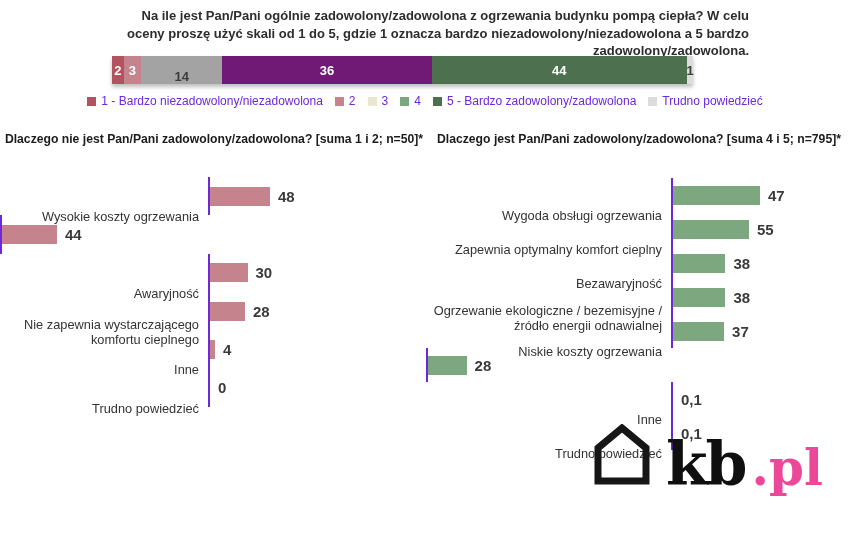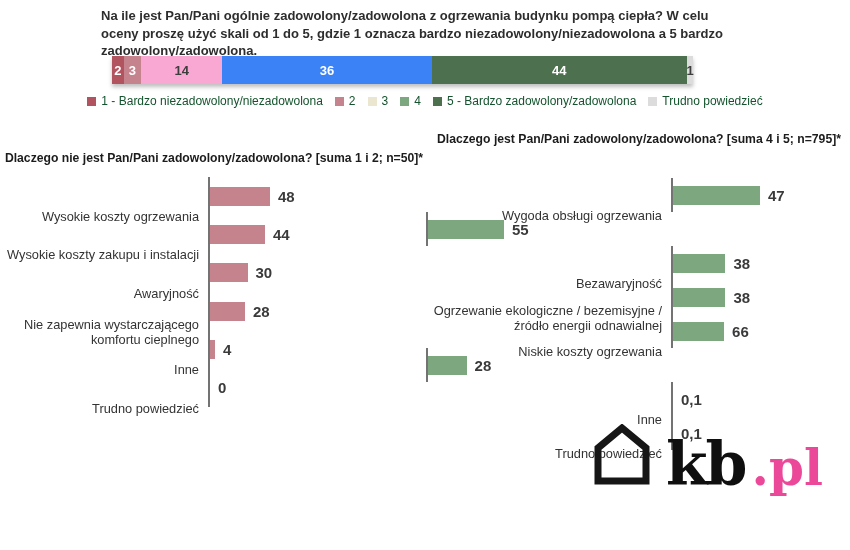--- a/index.html
+++ b/index.html
@@ -7,68 +7,68 @@
   body {
     position:relative;
     width:850px; height:550px;
     background:#ffffff;
     font-family:"Liberation Sans", sans-serif;
     overflow:hidden;
   }
 
   .question-title {
     position:absolute; left:101px; top:7px; width:648px;
-    text-align:left;
+    text-align:right;
     font-size:13px; font-weight:700; line-height:17.5px;
     color:#2d2d2d;
   }
 
   .stacked-bar {
     position:absolute; left:112px; top:56px; width:581px; height:28px;
     display:flex;
     box-shadow:0 3px 4px rgba(0,0,0,0.25);
   }
   .stacked-seg {
     height:100%;
     display:flex; align-items:center; justify-content:center;
     font-size:13px; font-weight:600;
     overflow:visible;
   }
 
   .legend {
     position:absolute; left:0; top:93px; width:850px; height:16px;
     display:flex; justify-content:center; align-items:center;
-    font-size:12px; color:#14532d;
+    font-size:12px; color:#6d28d9;
   }
   .legend-item { display:flex; align-items:center; margin:0 6px; white-space:nowrap; }
   .legend-swatch { width:9px; height:9px; margin-right:5px; flex:0 0 auto; }
 
   .sub-title {
     position:absolute; top:132px;
     font-size:12.2px; font-weight:700; color:#1c1c1c;
     text-align:center; white-space:nowrap;
   }
-  .sub-title.left  { left:0;   width:428px;margin-top:19px; }
+  .sub-title.left  { left:0;   width:428px; }
   .sub-title.right { left:428px; width:422px; }
 
   .hchart { position:absolute; display:flex; flex-direction:column; }
   .hchart.left  { left:0px;   top:177px; width:425px; }
   .hchart.right { left:426px; top:178px; width:420px; }
   .hrow { display:flex; align-items:center; }
   .hchart.left  .hrow { height:38.3px; }
   .hchart.right .hrow { height:34px; }
   .hlabel {
     text-align:right; padding-right:9px;
     font-size:12.8px; color:#333333; line-height:15px;margin-top:41px;
   }
   .hchart.left  .hlabel { width:208px; flex:0 0 208px; }
   .hchart.right .hlabel { width:245px; flex:0 0 245px; }
   .barea {
     flex:1; align-self:stretch;
-    border-left:2px solid #737373;
+    border-left:2px solid #6d28d9;
     display:flex; align-items:center;
   }
   .hbar { height:19px; flex:0 0 auto; }
   .hval {
     margin-left:8px;
     font-size:15px; font-weight:600; color:#3a3a3a;
   }
 
   .logo {
     position:absolute; left:594px; top:424px;
@@ -91,24 +91,24 @@
 
 <div class="question-title">Na ile jest Pan/Pani ogólnie zadowolony/zadowolona z ogrzewania budynku pompą ciepła? W celu oceny proszę użyć skali od 1 do 5, gdzie 1 oznacza bardzo niezadowolony/niezadowolona a 5 bardzo zadowolony/zadowolona.</div>
 
 <div class="stacked-bar">
     <div class="stacked-seg" style="width: 2%; background: rgb(178, 84, 96);">
       <span style="color: rgb(255, 255, 255);">2</span>
     </div>
     <div class="stacked-seg" style="width: 3%; background: rgb(197, 132, 141);">
       <span style="color: rgb(255, 255, 255);">3</span>
     </div>
-    <div class="stacked-seg" style="width: 14%; background: #f9a8d4;">
+    <div class="stacked-seg" style="width: 14%; background: #a3a3a3; align-items: flex-end;">
       <span style="color: rgb(61, 61, 61);">14</span>
     </div>
-    <div class="stacked-seg" style="width: 36%; background: #3b82f6;">
+    <div class="stacked-seg" style="width: 36%; background: #701a75;">
       <span style="color: rgb(255, 255, 255);">36</span>
     </div>
     <div class="stacked-seg" style="width: 44%; background: rgb(77, 112, 78);">
       <span style="color: rgb(255, 255, 255);">44</span>
     </div>
     <div class="stacked-seg" style="width: 1%; background: rgb(220, 220, 220);">
       <span style="color: rgb(61, 61, 61);">1</span>
     </div>
   </div>
 
@@ -145,21 +145,20 @@
 
 <div class="hchart left">
     <div class="hrow">
       <div class="hlabel">Wysokie koszty ogrzewania</div>
       <div class="barea">
         <div class="hbar" style="width: 60px; background: rgb(197, 132, 141);"></div>
         <div class="hval">48</div>
       </div>
     </div>
     <div class="hrow">
-      <div class="hlabel">Wysokie koszty zakupu i instalacji</div>
       <div class="barea">
         <div class="hbar" style="width: 55px; background: rgb(197, 132, 141);"></div>
         <div class="hval">44</div>
       </div>
     </div>
     <div class="hrow">
       <div class="hlabel">Awaryjność</div>
       <div class="barea">
         <div class="hbar" style="width: 37.5px; background: rgb(197, 132, 141);"></div>
         <div class="hval">30</div>
@@ -189,20 +188,21 @@
 
 <div class="hchart right">
     <div class="hrow">
       <div class="hlabel">Wygoda obsługi ogrzewania</div>
       <div class="barea">
         <div class="hbar" style="width: 86.9px; background: rgb(125, 167, 126);"></div>
         <div class="hval">47</div>
       </div>
     </div>
     <div class="hrow">
+      <div class="hlabel">Zapewnia optymalny komfort cieplny</div>
       <div class="barea">
         <div class="hbar" style="width: 75.9px; background: rgb(125, 167, 126);"></div>
         <div class="hval">55</div>
       </div>
     </div>
     <div class="hrow">
       <div class="hlabel">Bezawaryjność</div>
       <div class="barea">
         <div class="hbar" style="width: 52.4px; background: rgb(125, 167, 126);"></div>
         <div class="hval">38</div>
@@ -212,21 +212,21 @@
       <div class="hlabel">Ogrzewanie ekologiczne / bezemisyjne / źródło energii odnawialnej</div>
       <div class="barea">
         <div class="hbar" style="width: 52.4px; background: rgb(125, 167, 126);"></div>
         <div class="hval">38</div>
       </div>
     </div>
     <div class="hrow">
       <div class="hlabel">Niskie koszty ogrzewania</div>
       <div class="barea">
         <div class="hbar" style="width: 51.1px; background: rgb(125, 167, 126);"></div>
-        <div class="hval">66</div>
+        <div class="hval">37</div>
       </div>
     </div>
     <div class="hrow">
       <div class="barea">
         <div class="hbar" style="width: 38.6px; background: rgb(125, 167, 126);"></div>
         <div class="hval">28</div>
       </div>
     </div>
     <div class="hrow">
       <div class="hlabel">Inne</div>

